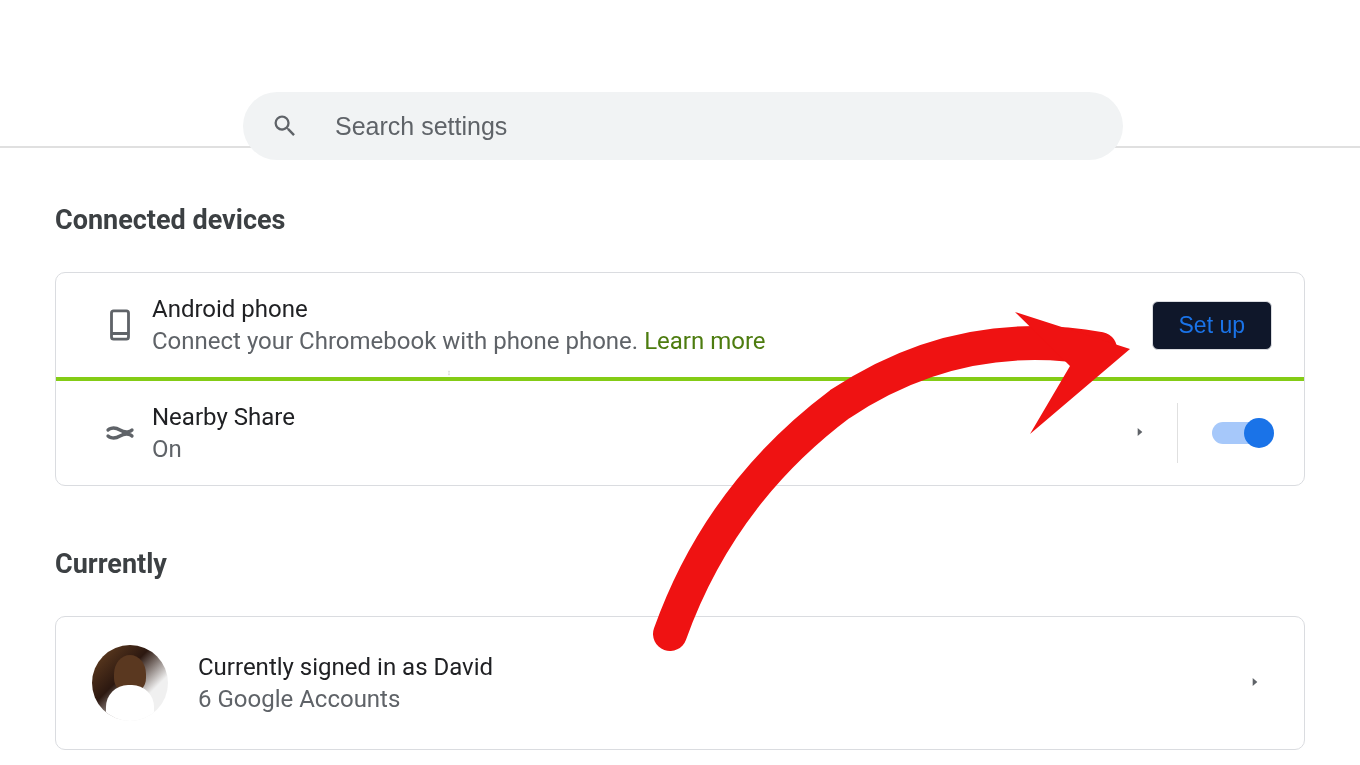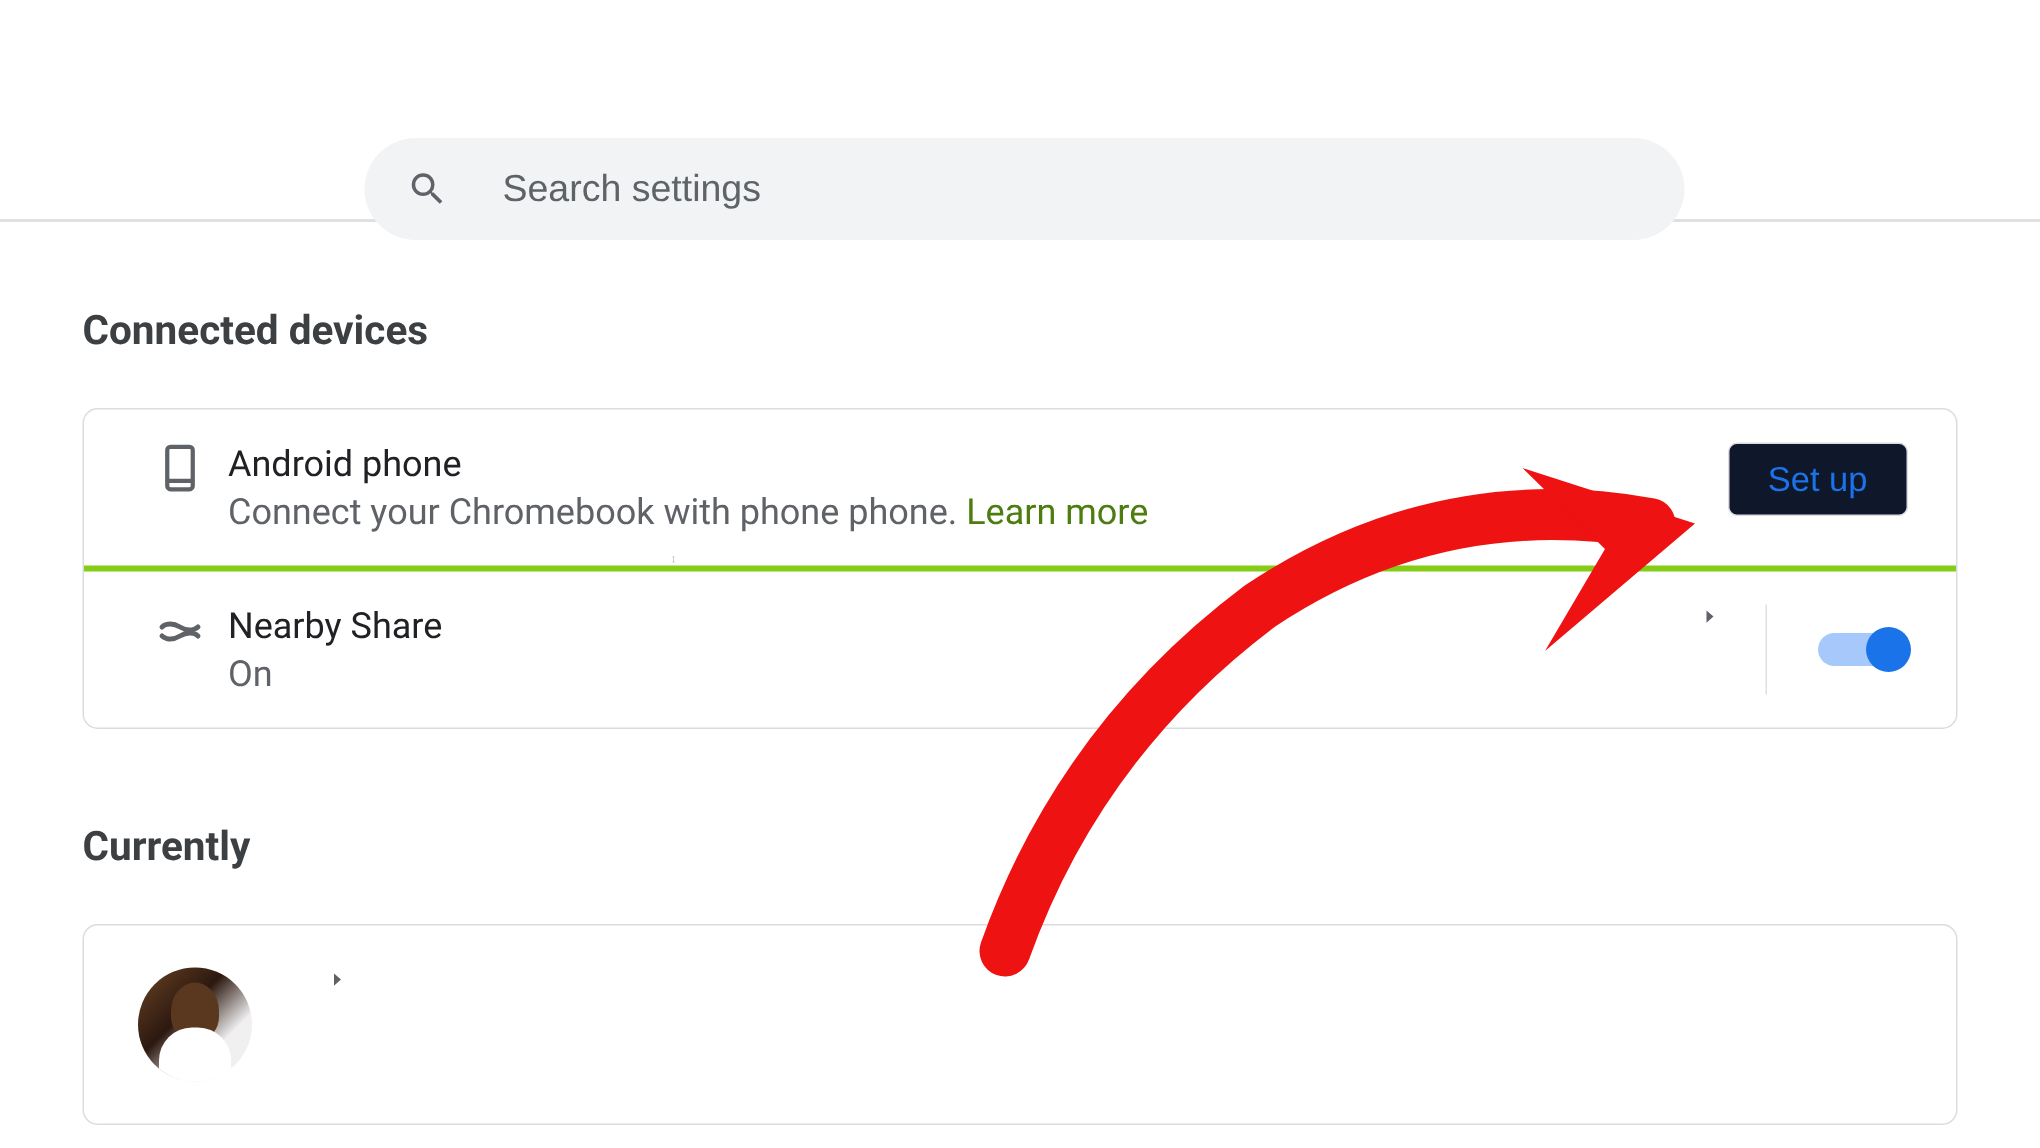--- a/index.html
+++ b/index.html
@@ -58,21 +58,21 @@
     margin-bottom: 36px;
   }
   .card {
     border: 1px solid #dadce0;
     border-radius: 10px;
     background: #ffffff;
     overflow: hidden;
   }
   .row {
     display: flex;
-    align-items: flex-start;
+    align-items: center;
     padding: 22px 32px 22px 32px;
   }
   .row + .row {
     border-top: 4px solid #84cc16;
   }
   .row-icon {
     width: 64px;
     display: flex;
     align-items: center;
     justify-content: center;
@@ -247,20 +247,24 @@
 
   </div>
 
   <div class="section-space"></div>
 
   <h2 class="section-title">Currently</h2>
 
   <div class="card">
     <div class="row row-account">
       <div class="avatar"></div>
+      <div class="row-text">
+        <div class="row-title">Currently signed in as David</div>
+        <div class="row-sub">6 Google Accounts</div>
+      </div>
       <span class="chevron">
         <svg width="14" height="14" viewBox="0 0 24 24" fill="#5f6368">
           <path d="M8 5l8 7-8 7z"></path>
         </svg>
       </span>
     </div>
   </div>
 
 </div>
 

